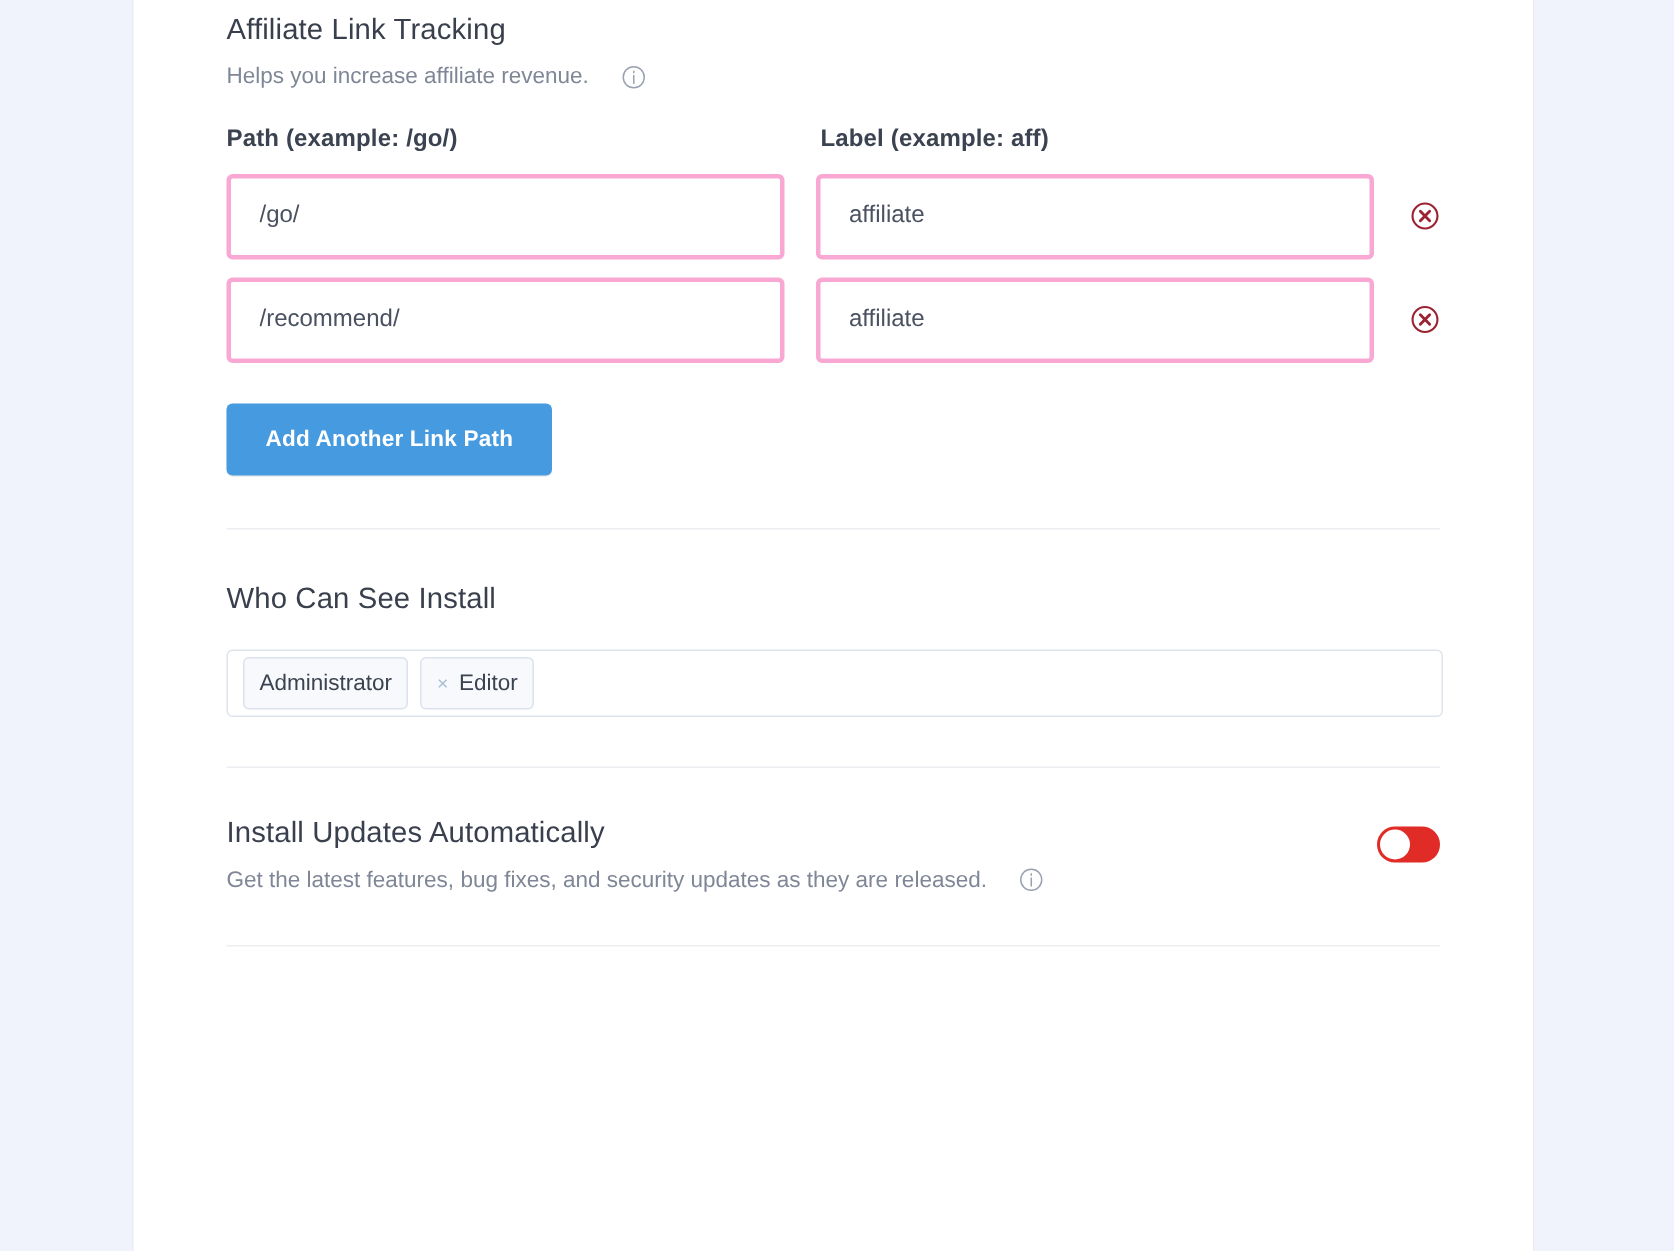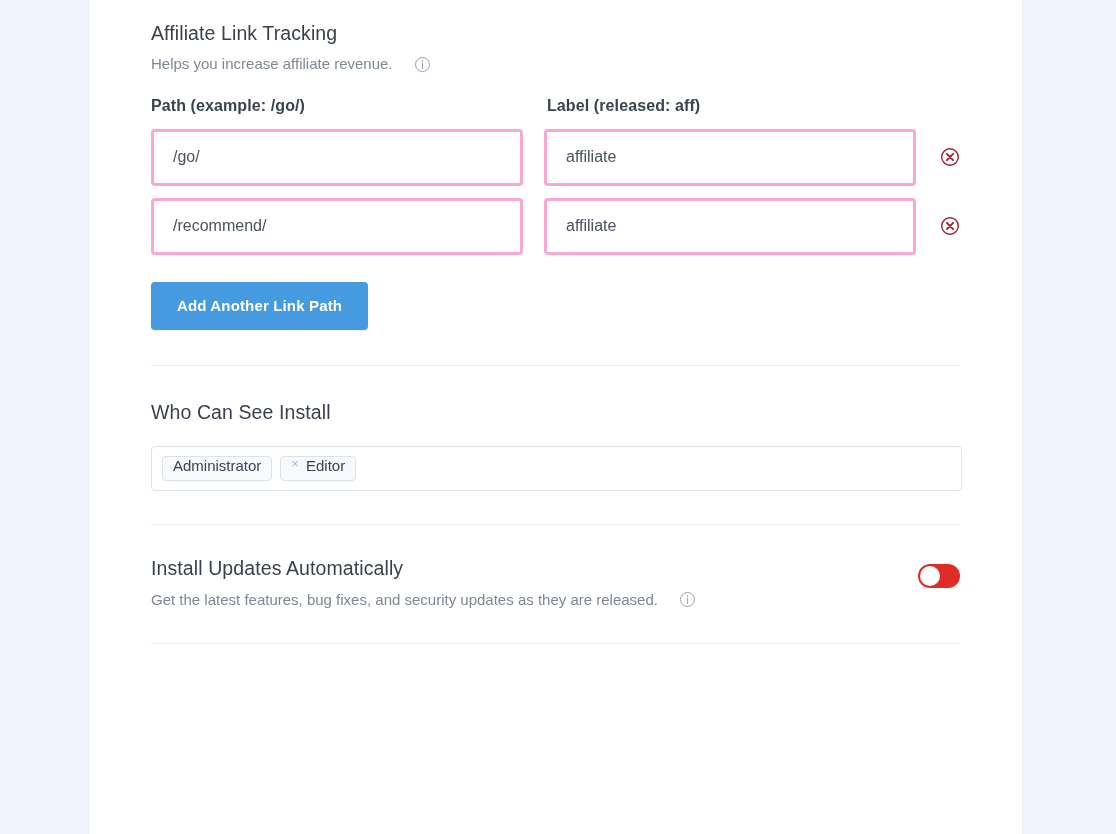--- a/index.html
+++ b/index.html
@@ -77,21 +77,21 @@
   }
 
   .divider {
     height: 1px;
     background: #eceef2;
     border: 0;
     margin: 0;
   }
 
   
-  #affiliate-section { padding-top: 22px; }
+  #affiliate-section { padding-top: 9px; }
   .col-labels {
     display: flex;
     margin-top: 23px;
   }
   .col-label {
     font-size: 16px;
     font-weight: bold;
     color: #3b4250;
     letter-spacing: .1px;
   }
@@ -162,22 +162,22 @@
     border-radius: 4px;
     background: #fff;
     display: flex;
     align-items: center;
     padding: 0 10px;
     gap: 8px;
     cursor: text;
   }
   .chip {
     display: inline-flex;
-    align-items: flex-start;
-    height: 25px;
+    align-items: center;
+    height: 35px;
     border: 1px solid #dbe2ee;
     border-radius: 4px;
     background: #f7f9fc;
     padding: 0 10px;
     font-size: 15px;
     color: #3b4250;
     gap: 7px;
   }
   .chip.removable { cursor: pointer; }
   .chip-x {
@@ -239,21 +239,21 @@
 
       <div class="section" id="affiliate-section">
         <div class="section-title">Affiliate Link Tracking</div>
         <div class="section-desc">
           <span>Helps you increase affiliate revenue.</span>
           <span class="info-icon"></span>
         </div>
 
         <div class="col-labels">
           <div class="col-label path">Path (example: /go/)</div>
-          <div class="col-label label">Label (released: aff)</div>
+          <div class="col-label label">Label (example: aff)</div>
         </div>
 
         <div class="link-row">
           <input class="field" type="text" value="/go/" style="">
           <span class="gap-between"></span>
           <input class="field" type="text" value="affiliate" style="">
           <button class="remove-btn">
             <svg width="20" height="20" viewBox="0 0 20 20" aria-hidden="true">
               <circle cx="10" cy="10" r="8.3" fill="none" stroke="#9c2231" stroke-width="1.4"></circle>
               <path d="M6.9 6.9 L13.1 13.1 M13.1 6.9 L6.9 13.1" stroke="#9c2231" stroke-width="1.9" stroke-linecap="round"></path>

